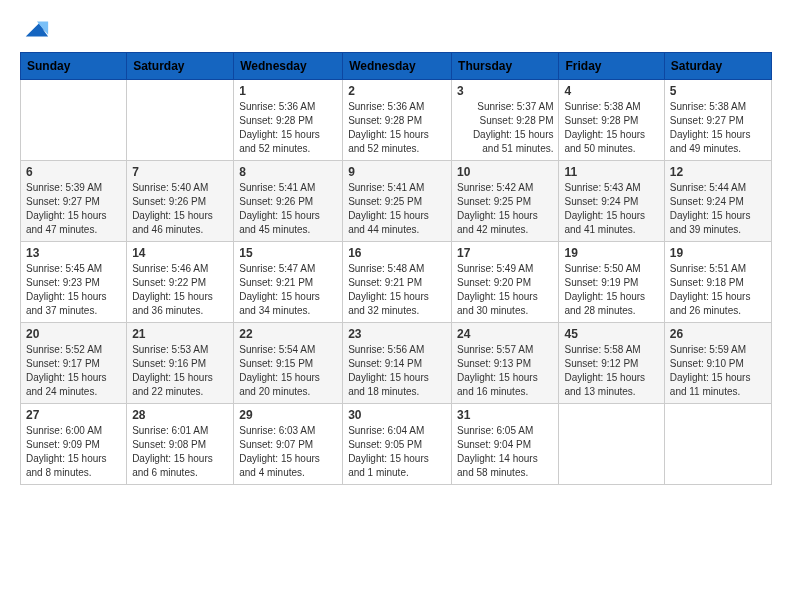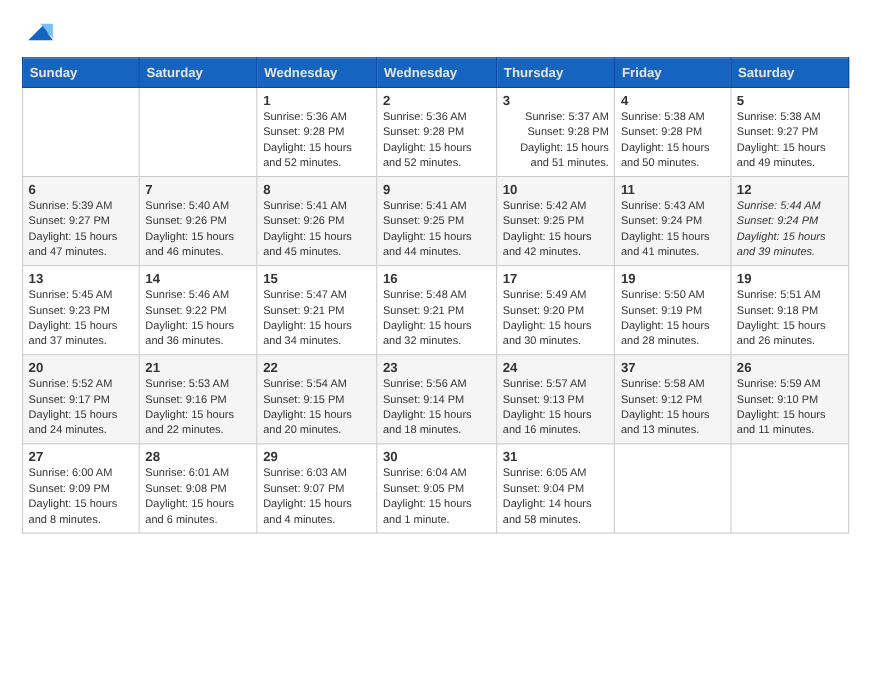--- a/index.html
+++ b/index.html
@@ -50,21 +50,21 @@
       color: #333;
       margin-top: 4px;
     }
     .calendar {
       width: 100%;
       border-collapse: collapse;
       font-size: 11px;
     }
     .calendar thead tr th {
       background: #1565c0;
-      color: #e5e5e5;
+      color: #000000;
       padding: 6px 6px;
       text-align: left;
       font-weight: bold;
       font-size: 12px;
       border: 1px solid #0d47a1;
     }
     .calendar tbody tr td {
       border: 1px solid #ccc;
       vertical-align: top;
       padding: 4px 5px;
@@ -193,21 +193,21 @@
 Daylight: 15 hours and 42 minutes.</div>
         </td>
         <td>
           <span class="day-num">11</span>
           <div class="day-info" style="white-space: pre-line;">Sunrise: 5:43 AM
 Sunset: 9:24 PM
 Daylight: 15 hours and 41 minutes.</div>
         </td>
         <td>
           <span class="day-num">12</span>
-          <div class="day-info" style="white-space: pre-line; font-style: italic;">Sunrise: 5:44 AM
+          <div class="day-info" style="white-space: pre-line;">Sunrise: 5:44 AM
 Sunset: 9:24 PM
 Daylight: 15 hours and 39 minutes.</div>
         </td>
       </tr>
       <tr>
         <td>
           <span class="day-num">13</span>
           <div class="day-info" style="white-space: pre-line;">Sunrise: 5:45 AM
 Sunset: 9:23 PM
 Daylight: 15 hours and 37 minutes.</div>
@@ -274,21 +274,21 @@
 Sunset: 9:14 PM
 Daylight: 15 hours and 18 minutes.</div>
         </td>
         <td>
           <span class="day-num">24</span>
           <div class="day-info" style="white-space: pre-line;">Sunrise: 5:57 AM
 Sunset: 9:13 PM
 Daylight: 15 hours and 16 minutes.</div>
         </td>
         <td>
-          <span class="day-num">37</span>
+          <span class="day-num">45</span>
           <div class="day-info" style="white-space: pre-line;">Sunrise: 5:58 AM
 Sunset: 9:12 PM
 Daylight: 15 hours and 13 minutes.</div>
         </td>
         <td>
           <span class="day-num">26</span>
           <div class="day-info" style="white-space: pre-line;">Sunrise: 5:59 AM
 Sunset: 9:10 PM
 Daylight: 15 hours and 11 minutes.</div>
         </td>

